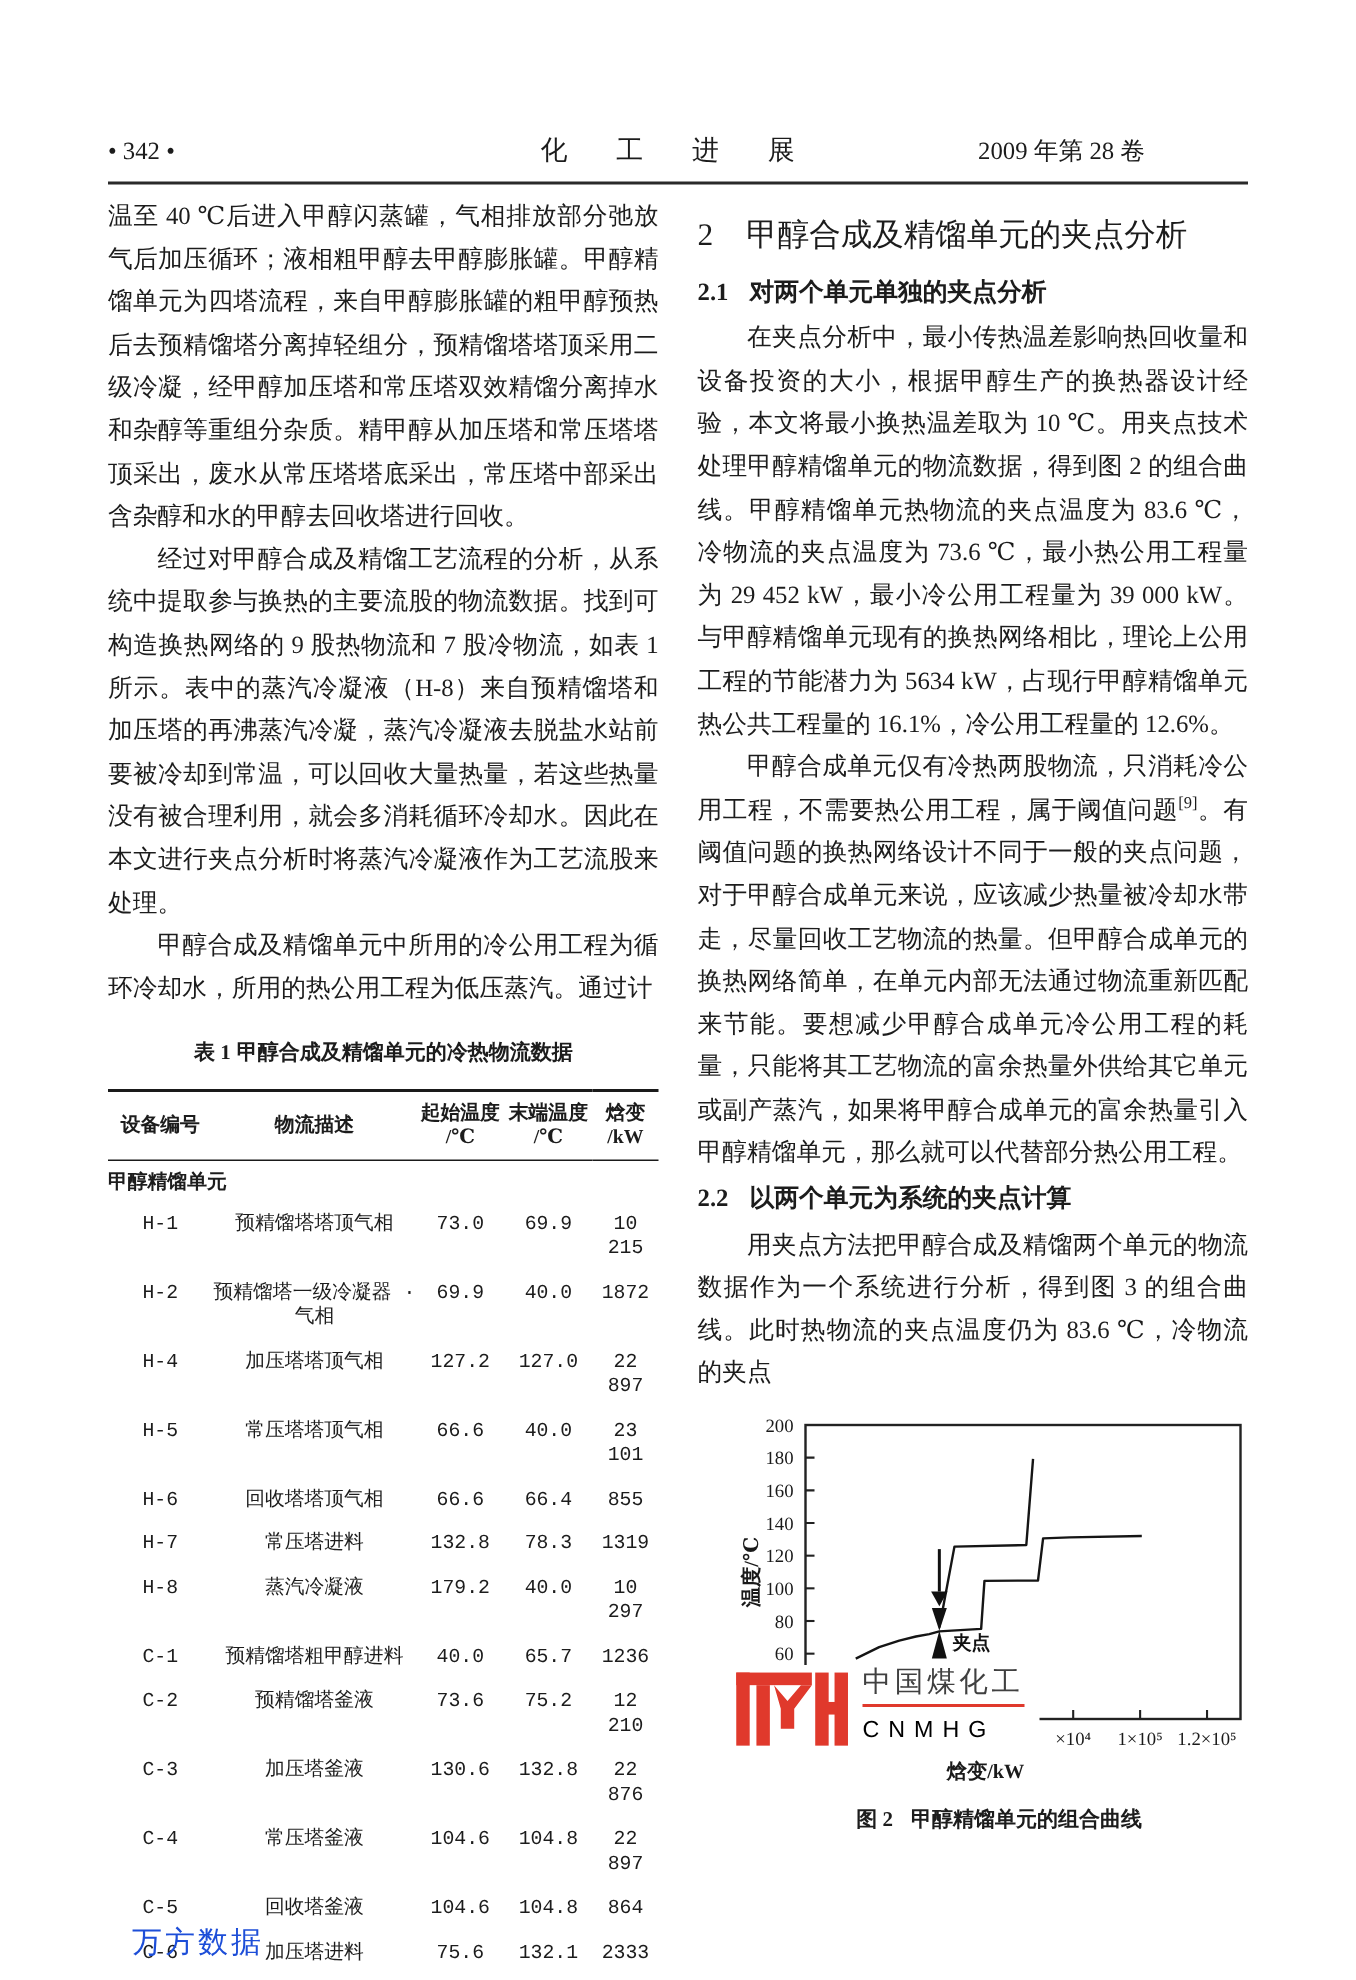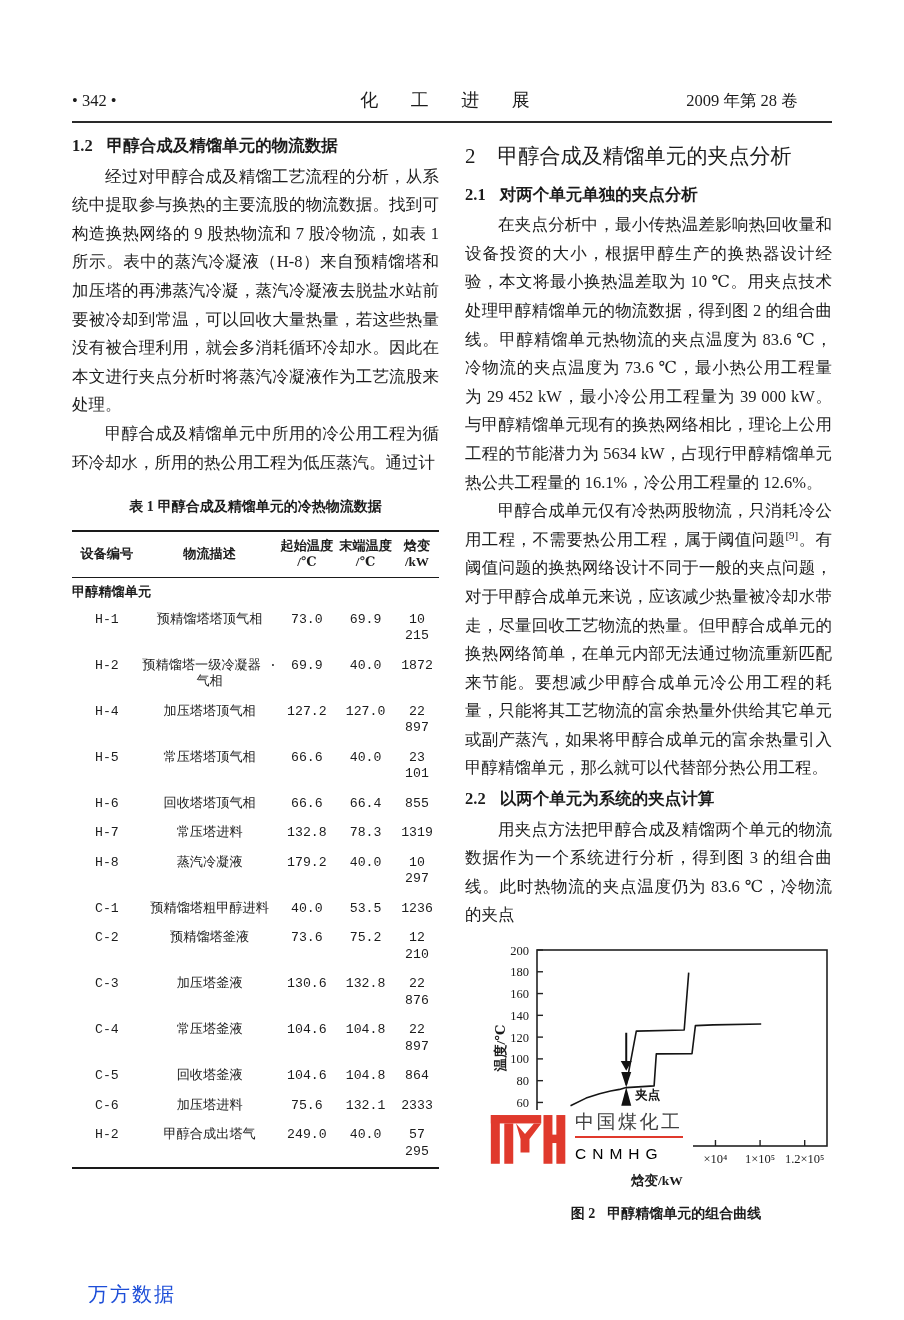--- a/index.html
+++ b/index.html
@@ -16,21 +16,21 @@
   
   .hdr {
     position:absolute; left:72px; right:72px; top:88px;
     display:flex; align-items:baseline;
     font-size:16.5px;
     border-bottom:2.5px solid #2a2a2a;
     padding-bottom:9px;
   }
   .hdr .pageno { width:180px; }
   .hdr .journal { flex:1; text-align:center; letter-spacing:14px; font-size:18px; }
-  .hdr .issue { width:180px; text-align:center; }
+  .hdr .issue { width:180px; text-align:left; }
   
   .cols {
     position:absolute; left:72px; top:130px; width:760px;
     display:flex; gap:26px;
   }
   .col { width:367px; font-size:16.5px; line-height:28.6px; text-align:justify; }
   .para { text-align:justify; }
   .para.indent { text-indent:2em; }
   .h-sub { font-weight:bold; font-size:16.5px; margin:2px 0 2px 0; display:flex; }
   .h-sub .num { margin-right:14px; }
@@ -84,24 +84,21 @@
 
   <div class="hdr">
     <div class="pageno">• 342 •</div>
     <div class="journal">化 工 进 展</div>
     <div class="issue">2009 年第 28 卷</div>
   </div>
 
   <div class="cols">
 
     <div class="col">
-      <div class="h-sub">
-        <span class="num">1.2</span>
-        <span>甲醇合成及精馏单元的物流数据</span>
-      </div>
+      <p class="para">温至 40 ℃后进入甲醇闪蒸罐，气相排放部分弛放气后加压循环；液相粗甲醇去甲醇膨胀罐。甲醇精馏单元为四塔流程，来自甲醇膨胀罐的粗甲醇预热后去预精馏塔分离掉轻组分，预精馏塔塔顶采用二级冷凝，经甲醇加压塔和常压塔双效精馏分离掉水和杂醇等重组分杂质。精甲醇从加压塔和常压塔塔顶采出，废水从常压塔塔底采出，常压塔中部采出含杂醇和水的甲醇去回收塔进行回收。</p>
       <p class="para indent">经过对甲醇合成及精馏工艺流程的分析，从系统中提取参与换热的主要流股的物流数据。找到可构造换热网络的 9 股热物流和 7 股冷物流，如表 1 所示。表中的蒸汽冷凝液（H-8）来自预精馏塔和加压塔的再沸蒸汽冷凝，蒸汽冷凝液去脱盐水站前要被冷却到常温，可以回收大量热量，若这些热量没有被合理利用，就会多消耗循环冷却水。因此在本文进行夹点分析时将蒸汽冷凝液作为工艺流股来处理。</p>
       <p class="para indent">甲醇合成及精馏单元中所用的冷公用工程为循环冷却水，所用的热公用工程为低压蒸汽。通过计</p>
 
       <div class="tbl-title">
         <span class="lab">表 1</span><span>甲醇合成及精馏单元的冷热物流数据</span>
       </div>
       <table class="streams">
         <thead>
           <tr>
               <th style="width: 19%; white-space: pre-line;">设备编号</th>
@@ -165,21 +162,21 @@
               <td>H-8</td>
               <td class="desc">蒸汽冷凝液</td>
               <td>179.2</td>
               <td>40.0</td>
               <td>10 297</td>
             </tr>
             <tr>
               <td>C-1</td>
               <td class="desc">预精馏塔粗甲醇进料</td>
               <td>40.0</td>
-              <td>53.5</td>
+              <td>65.7</td>
               <td>1236</td>
             </tr>
             <tr>
               <td>C-2</td>
               <td class="desc">预精馏塔釜液</td>
               <td>73.6</td>
               <td>75.2</td>
               <td>12 210</td>
             </tr>
             <tr>

